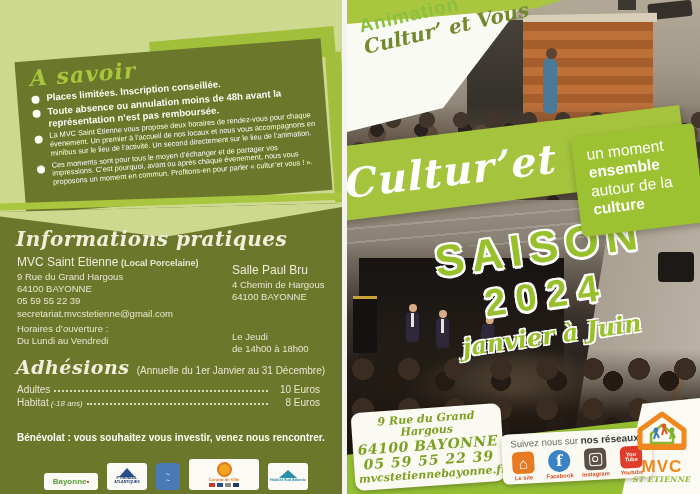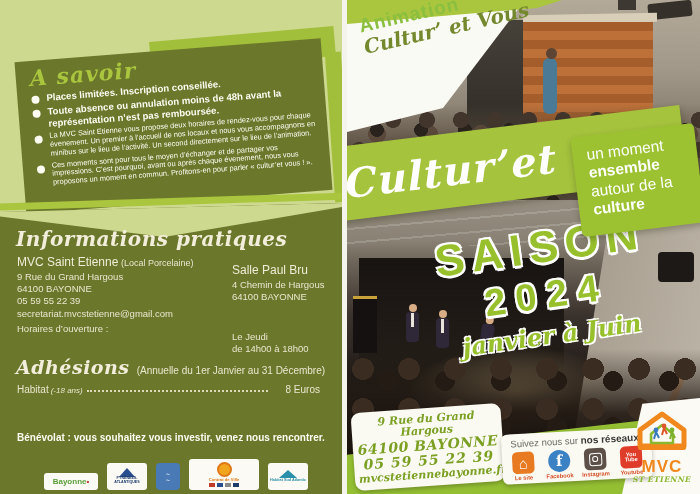--- a/index.html
+++ b/index.html
@@ -23,21 +23,21 @@
 
   .stripe{position:absolute;left:-4px;top:198px;width:352px;height:7px;background:#a9c63e;transform:rotate(-1.8deg);}
   .olive-bottom{position:absolute;left:0;top:203px;width:342px;height:291px;background:#6b772b;
                 clip-path:polygon(0 9px,100% 0,100% 100%,0 100%);}
   .chevron{position:absolute;left:0;top:0;width:342px;height:34px;background:#cdd98f;
            clip-path:polygon(0 8px,100% 0,100% 12%,48% 100%,0 40%);}
   .script-h{font-family:"DejaVu Serif",serif;font-style:italic;font-weight:bold;color:#f2eedb;letter-spacing:.5px;}
   .infos-title{left:16px;top:24px;font-size:20px;}
   .olive-text{color:#eae6cf;font-size:9.5px;line-height:1.3;}
   .site-name{font-size:12px;color:#f0ecd8;}
-  .site-note{font-size:9px;}
+  .site-note{font-size:9px;font-weight:bold;}
   .col1{left:17px;top:52px;width:200px;}
   .col2{left:232px;top:60px;width:105px;}
   .hours1{left:17px;top:120px;}
   .hours2{left:232px;top:128px;}
   .adh-title{left:16px;top:153px;font-size:19px;}
   .adh-sub{font-family:"Liberation Sans",sans-serif;font-style:normal;font-weight:normal;font-size:10px;color:#eae6cf;letter-spacing:0;}
   .price-rows{left:17px;top:181px;width:303px;}
   .price-row{display:flex;align-items:flex-end;color:#eae6cf;font-size:10px;margin-bottom:2px;}
   .price-row .note{font-style:italic;font-size:8px;margin-left:2px;}
   .dots{flex:1;border-bottom:2px dotted #ddd8ba;margin:0 4px 3px 4px;height:1px;}
@@ -199,33 +199,39 @@
       </div>
 
       <div class="abs olive-text col2">
         <span class="site-name">Salle Paul Bru</span>
         <div>4 Chemin de Hargous</div>
         <div>64100 BAYONNE</div>
       </div>
 
       <div class="abs olive-text hours1">
         <div>Horaires d’ouverture :</div>
+        <div>Du Lundi au Vendredi</div>
       </div>
 
       <div class="abs olive-text hours2">
         <div>Le Jeudi</div>
         <div>de 14h00 à 18h00</div>
       </div>
 
       <div class="abs script-h adh-title">
         <span>Adhésions</span>
         <span class="adh-sub">(Annuelle du 1er Janvier au 31 Décembre)</span>
       </div>
 
       <div class="abs price-rows">
+        <div class="price-row">
+          <span>Adultes</span>
+          <span class="dots"></span>
+          <span class="price">10 Euros</span>
+        </div>
         <div class="price-row">
           <span>Habitat</span>
           <span class="note">(-18 ans)</span>
           <span class="dots"></span>
           <span class="price">8 Euros</span>
         </div>
       </div>
 
       <div class="abs benevolat">Bénévolat : vous souhaitez vous investir, venez nous rencontrer.</div>
 

